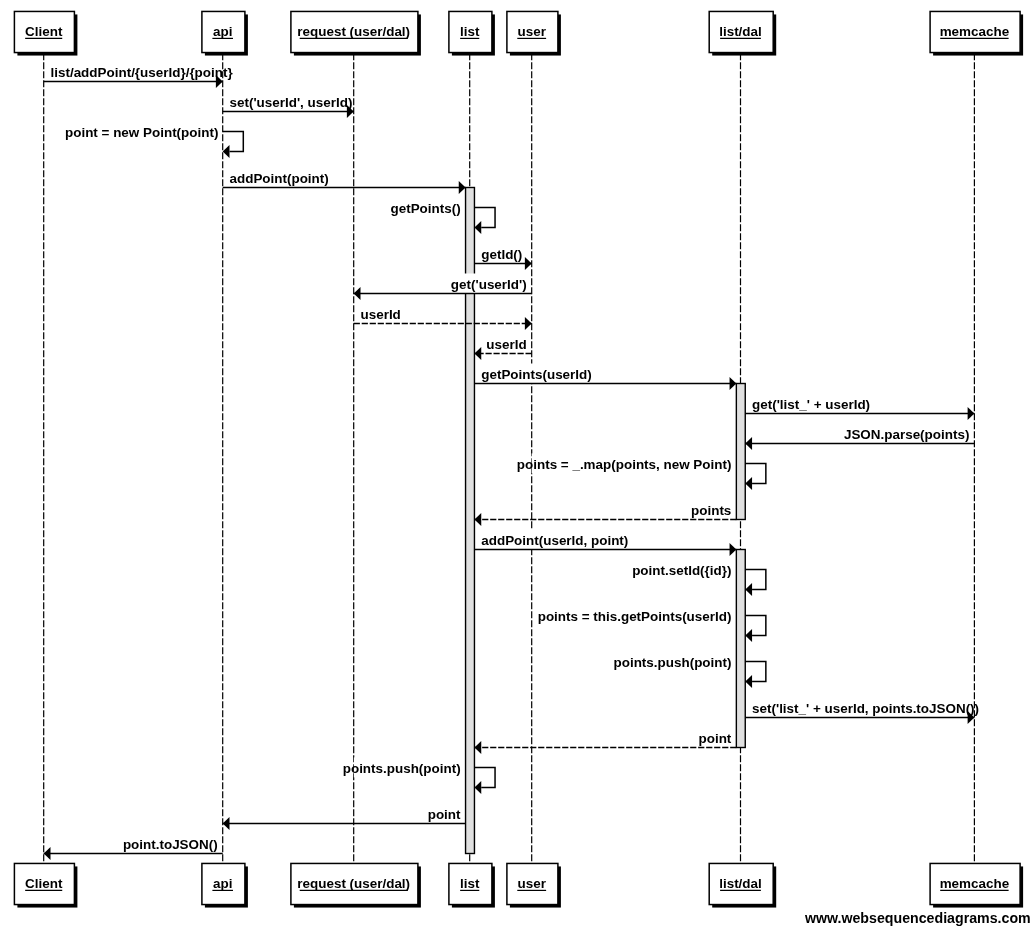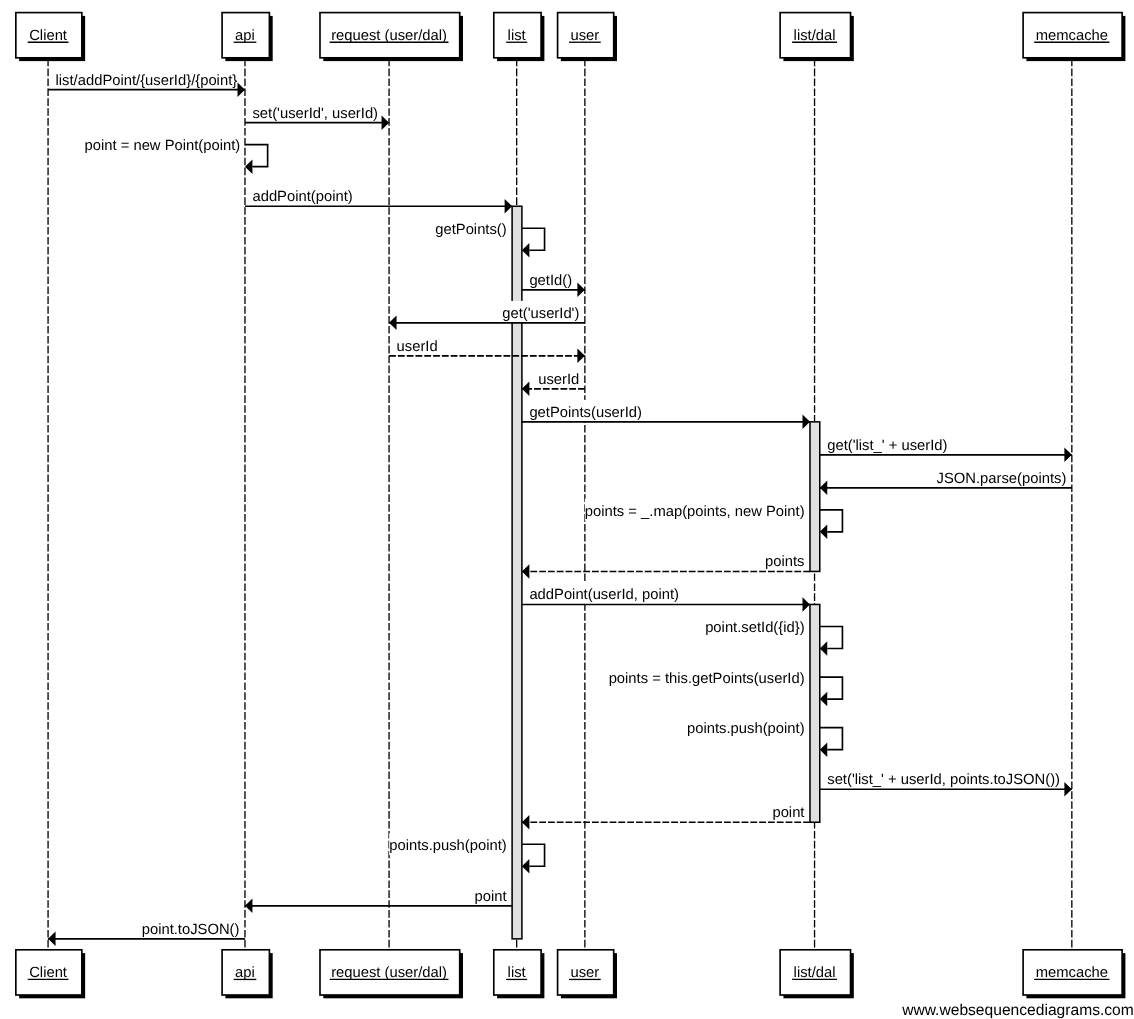--- a/index.html
+++ b/index.html
@@ -1,18 +1,18 @@
 <!DOCTYPE html>
 <html><head>
 <meta charset="utf-8">
 <title>Sequence Diagram</title>
 <style>
   html,body{margin:0;padding:0;background:#ffffff;}
   body{width:1031px;height:926px;overflow:hidden;font-family:"Liberation Sans",sans-serif;}
-  #diagram{position:relative;width:1031px;height:672px;background:#ffffff;}
+  #diagram{position:relative;width:1031px;height:672px;background:#ffffff;font-weight:bold;}
   #diagram svg{display:block;shape-rendering:geometricPrecision;transform:translateZ(0);}
   #diagram text{font-family:"Liberation Sans",sans-serif;font-size:13.45px;fill:#000000;}
 </style>
 </head>
 <body>
 
 <div id="diagram">
 <svg width="1031" height="926" viewBox="0 0 1031 926">
       <g>
         <line x1="43.7" y1="52.55" x2="43.7" y2="863.45" stroke="#000" stroke-width="1.2" stroke-dasharray="6.9,2.1" stroke-dashoffset="-0.8"></line>

